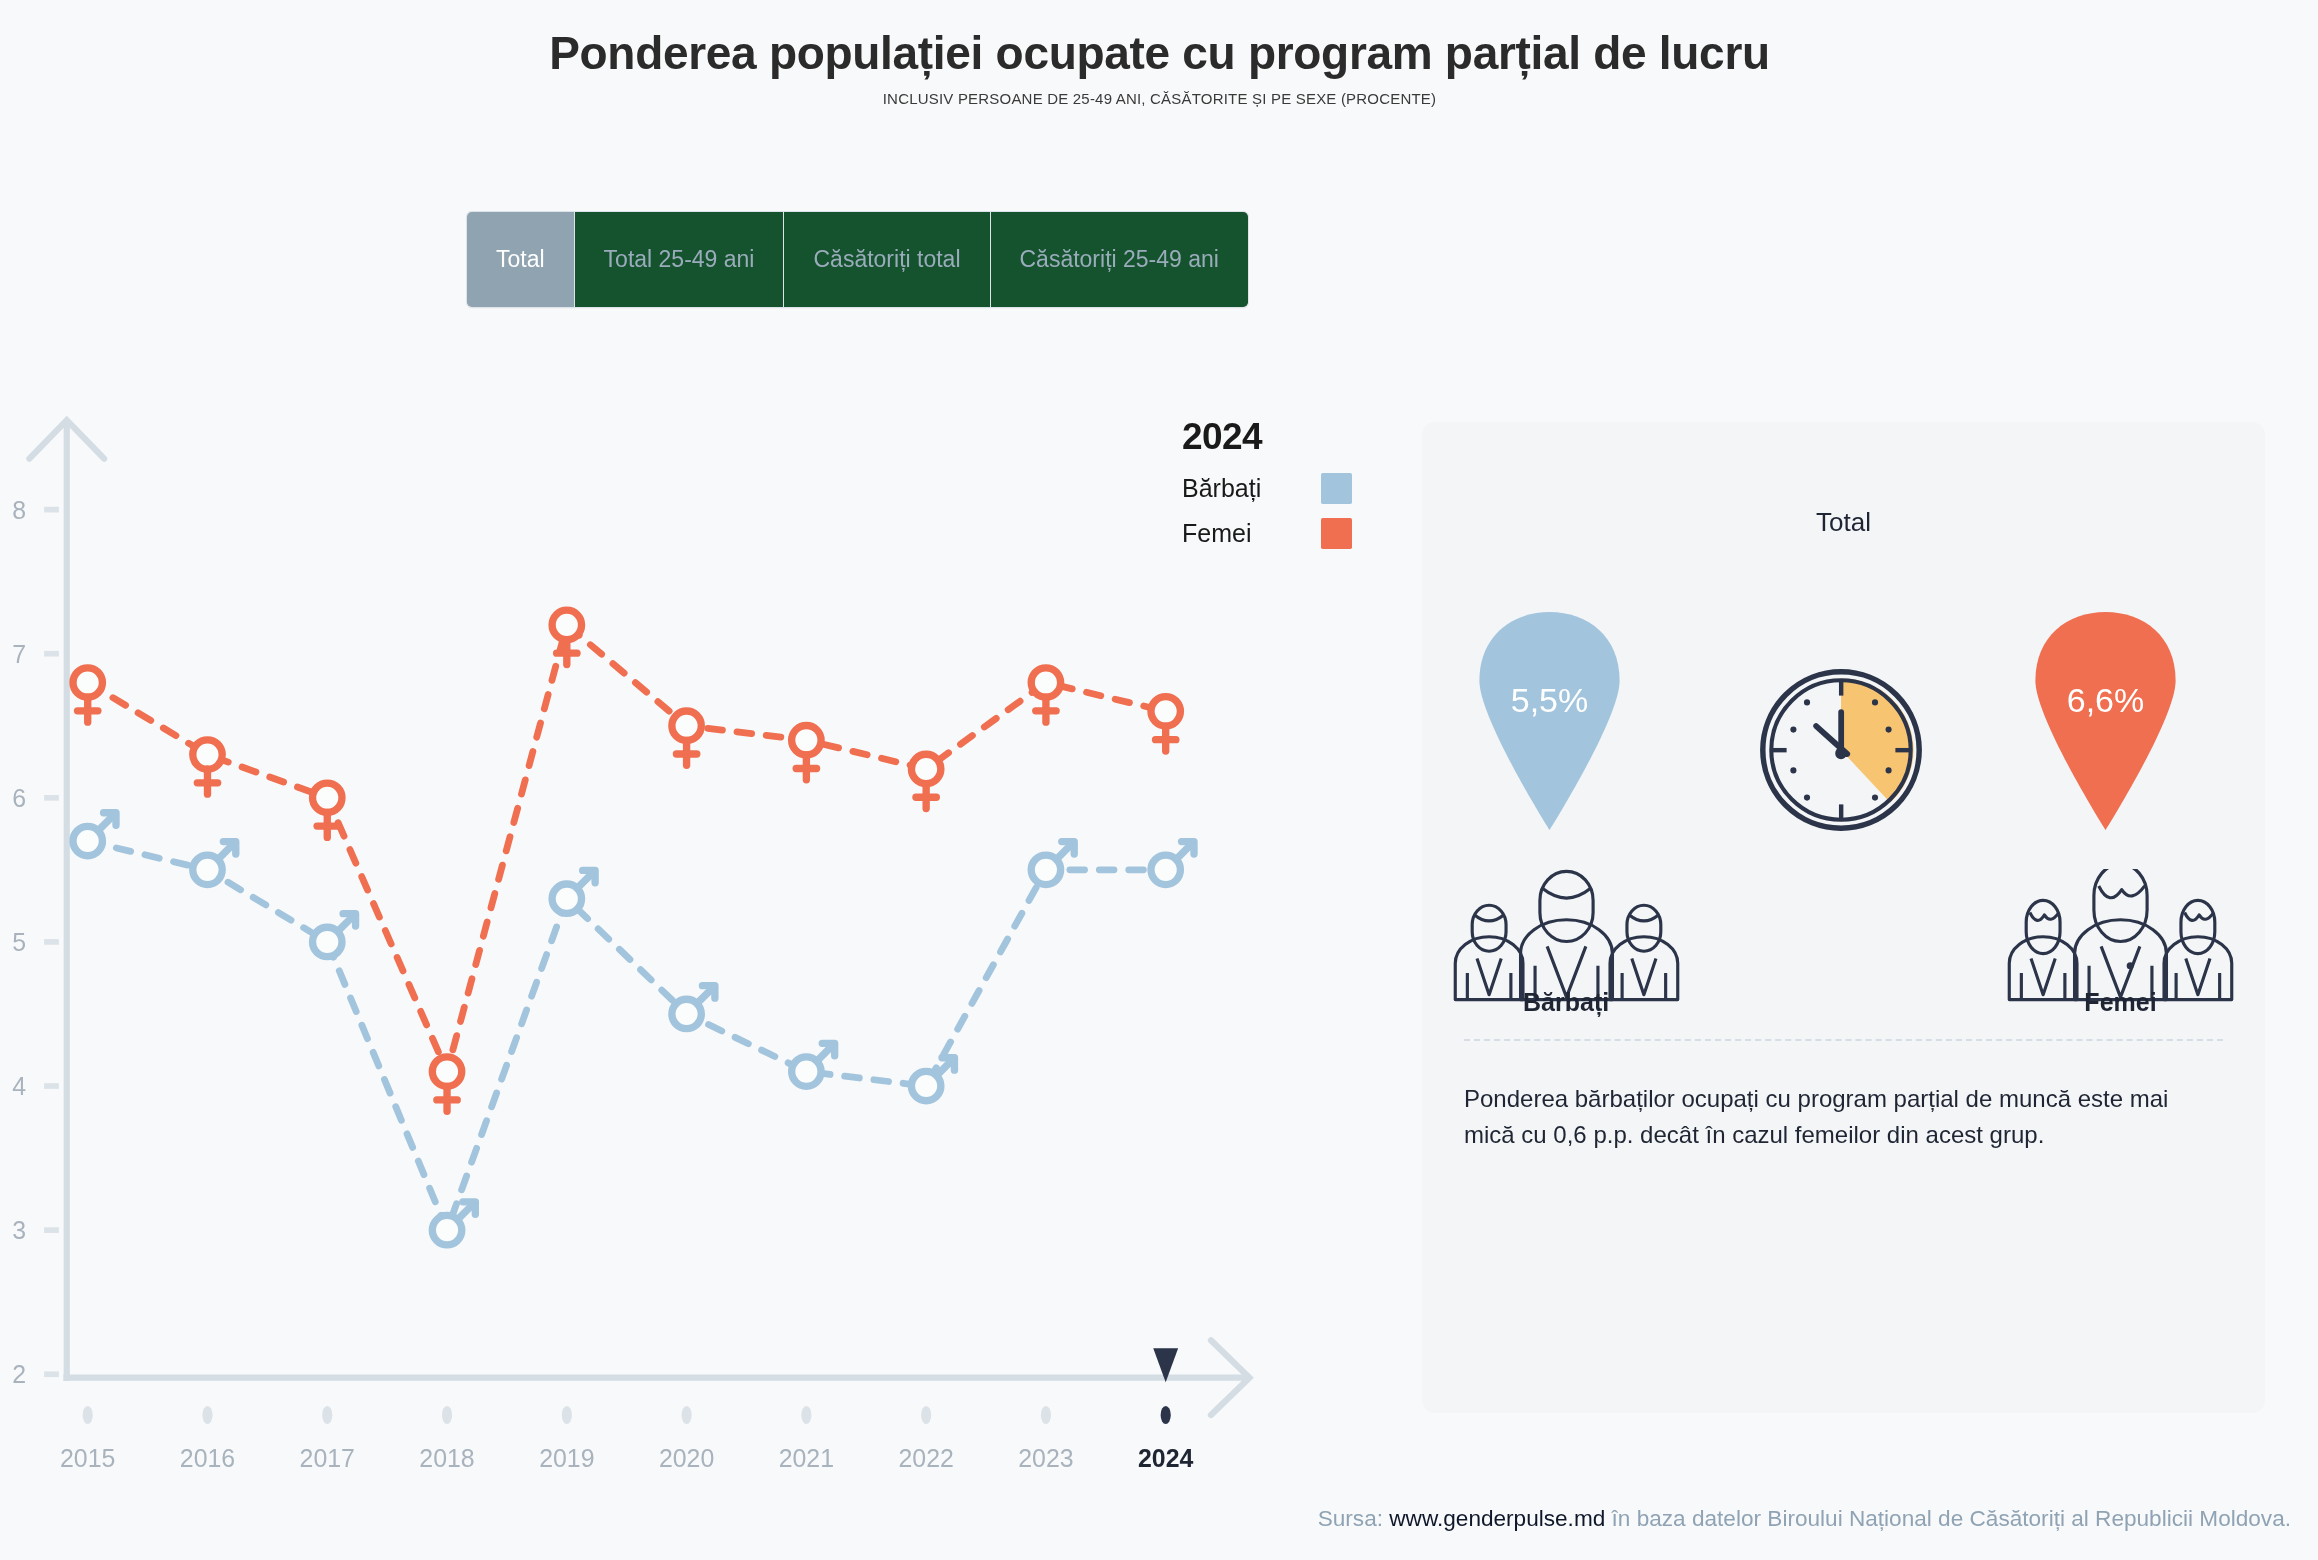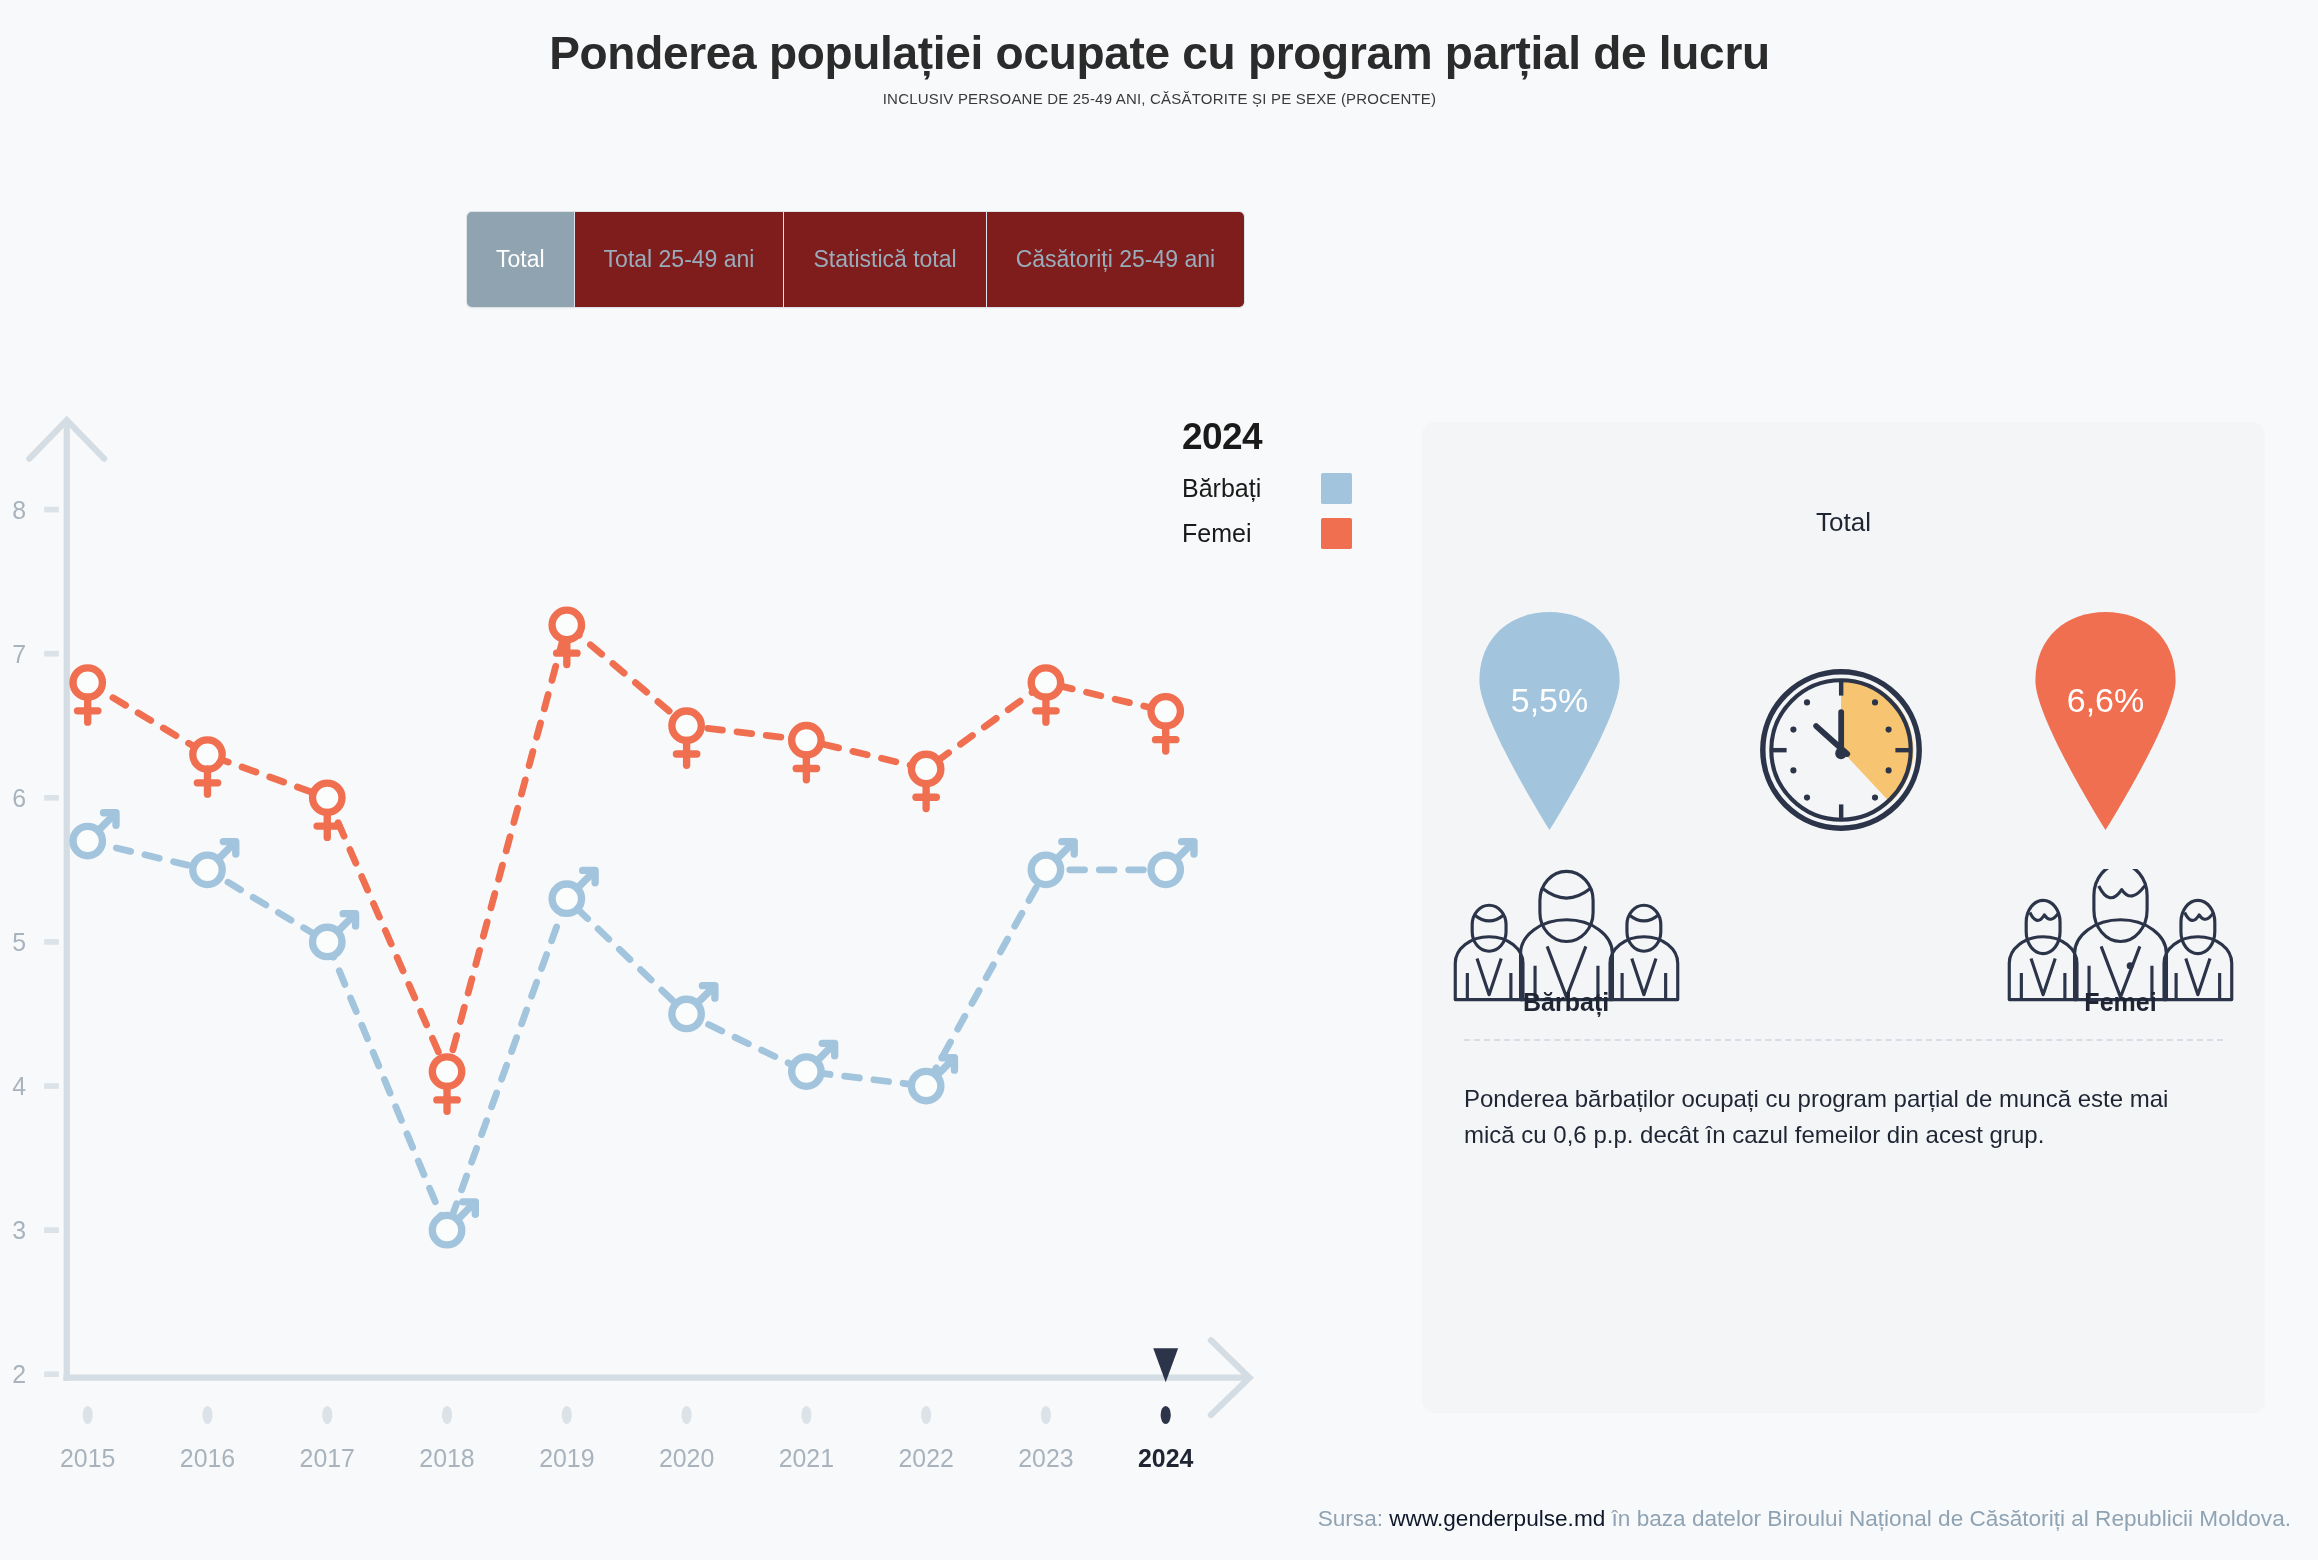--- a/index.html
+++ b/index.html
@@ -24,21 +24,21 @@
   
   .tabs {
     position: absolute; top: 211px; left: 466px;
     display: flex; border-radius: 5.7px; overflow: hidden;
     border: 1.1px solid #dde3e8; background: #fdfdfe;
     box-shadow: 0 0.6px 1.1px rgba(0,0,0,.03);
   }
   .tab {
     height: 95px; display: flex; align-items: center; justify-content: center;
     font-size: 23px; color: #9aacbb; padding: 0 29px;
-    border-right: 1.1px solid #dde3e8; background: #7f1d1d;
+    border-right: 1.1px solid #dde3e8; background: #14532d;
     cursor: pointer; white-space: nowrap;
   }
   .tab:last-child { border-right: none; }
   .tab.active { background: #8fa3b0; color: #ffffff; }
 
   
   .chart-wrap { position: absolute; top: 396px; left: 0; width: 1426px; height: 1076px; }
   .chart-svg { position: absolute; top: 0; left: 0; }
 
   .ytick-label {
@@ -115,21 +115,21 @@
 <div class="page">
 
   <div class="header">
     <div class="title">Ponderea populației ocupate cu program parțial de lucru</div>
     <div class="subtitle">INCLUSIV PERSOANE DE 25-49 ANI, CĂSĂTORITE ȘI PE SEXE (PROCENTE)</div>
   </div>
 
   <div class="tabs" id="tabbar">
       <div class="tab active">Total</div>
       <div class="tab">Total 25-49 ani</div>
-      <div class="tab">Statistică total</div>
+      <div class="tab">Căsătoriți total</div>
       <div class="tab">Căsătoriți 25-49 ani</div>
     </div>
 
   <div class="chart-wrap">
     <svg class="chart-svg" id="chartsvg" width="1426" height="1076" viewBox="0 0 2520 1900">
         <path d="M118 1740 L118 42" stroke="#d4dde4" stroke-width="11" fill="none"></path>
         <path d="M52 110 L118 42 L184 110" stroke="#d4dde4" stroke-width="11" fill="none" stroke-linecap="round"></path>
         <path d="M112 1734 L2205 1734" stroke="#d4dde4" stroke-width="11" fill="none"></path>
         <path d="M2140 1668 L2208 1734 L2140 1800" stroke="#d4dde4" stroke-width="11" fill="none" stroke-linecap="round"></path>
         <rect x="78" y="1723" width="26" height="10" fill="#dbe2e8"></rect>

